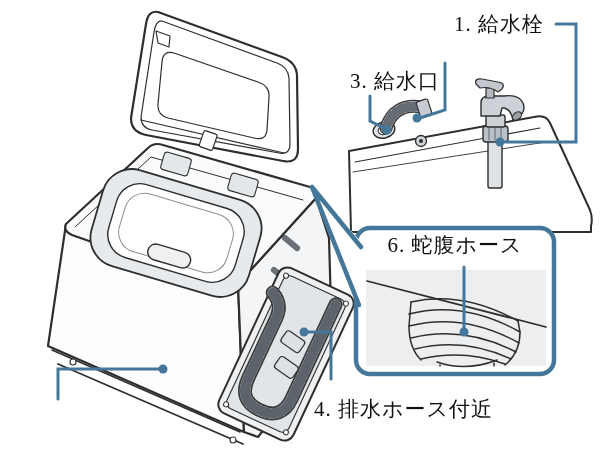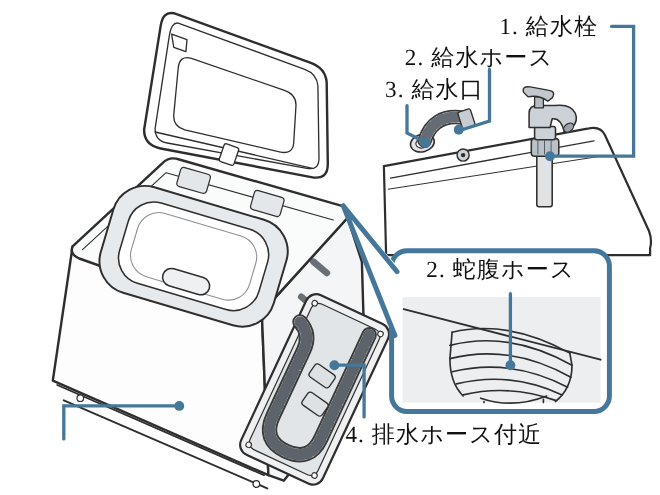--- a/index.html
+++ b/index.html
@@ -151,17 +151,16 @@
     <circle cx="500" cy="142" r="4.5"></circle>
     <circle cx="417" cy="118" r="4.5"></circle>
     <circle cx="387" cy="130" r="4.5"></circle>
     <circle cx="304" cy="332" r="4.5"></circle>
     <circle cx="163" cy="369" r="4.5"></circle>
     <circle cx="464" cy="332" r="4.5"></circle>
   </g>
 </svg>
 
   <div class="diagram-label" style="left:454px;top:12px;">1. 給水栓</div>
-  <div class="diagram-label" style="left:368px;top:40px;">2. 給水ホース</div>
   <div class="diagram-label" style="left:350px;top:69px;">3. 給水口</div>
-  <div class="diagram-label" style="left:314px;top:383px;text-align:right;">4. 排水ホース付近</div>
-  <div class="diagram-label label-center" style="left:356px;top:233px;width:198px;">2. 蛇腹ホース</div>
+  <div class="diagram-label" style="left:314px;top:397px;text-align:right;">4. 排水ホース付近</div>
+  <div class="diagram-label label-center" style="left:356px;top:233px;width:198px;">6. 蛇腹ホース</div>
 </div>
 
 </body></html>

